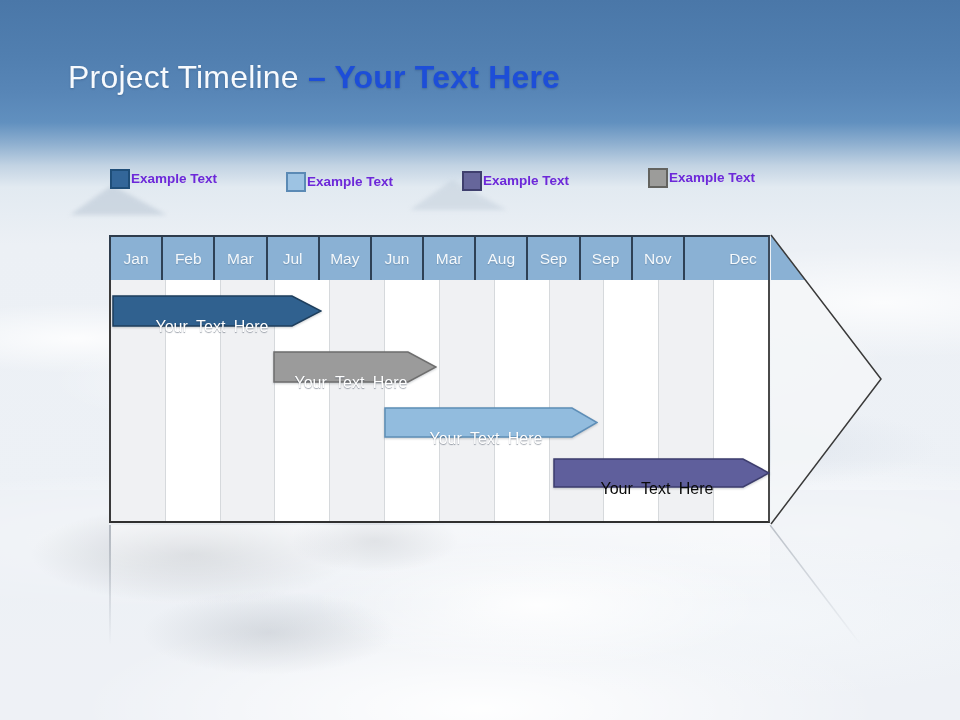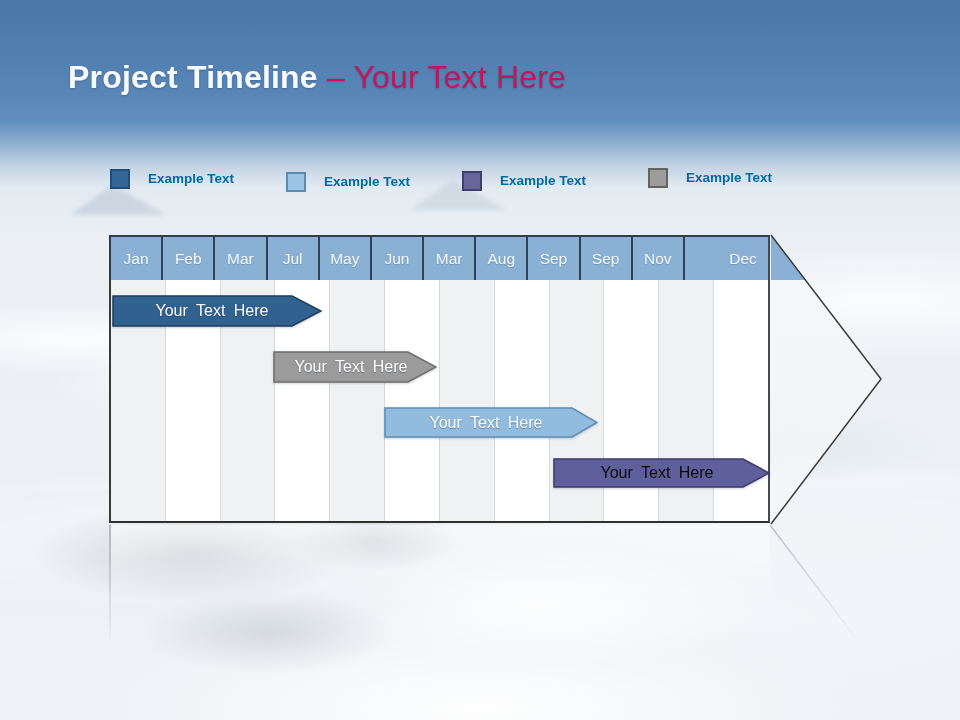--- a/index.html
+++ b/index.html
@@ -44,26 +44,26 @@
     position:absolute;width:0;height:0;filter:blur(2px);opacity:.55;
     border-left:42px solid transparent;border-right:55px solid transparent;
     border-bottom:30px solid #b9c6d4;
   }
   
   .title{
     position:absolute;left:68px;top:58px;font-size:32px;line-height:38px;
     color:#f7fafd;text-shadow:0 1px 2px rgba(20,40,70,.25);letter-spacing:.2px;
     white-space:nowrap;
   }
-  .title .bold{font-weight:700;}
-  .title .rest{font-weight:400;color:#be185d;}
+  .title .bold{font-weight:400;}
+  .title .rest{font-weight:700;color:#1d4ed8;}
   
   .legend-item{position:absolute;top:169px;display:flex;align-items:flex-start;}
   .legend-swatch{width:20px;height:20px;border:2px solid #444;box-sizing:border-box;}
-  .legend-label{font-size:13.5px;font-weight:700;color:#0369a1;margin-left:18px;line-height:20px;white-space:nowrap;}
+  .legend-label{font-size:13.5px;font-weight:700;color:#6d28d9;margin-left:1px;line-height:20px;white-space:nowrap;}
   
   .tl-header{
     position:absolute;left:109px;top:235px;width:661px;height:45px;
     display:flex;box-sizing:border-box;
     border-top:2px solid #2e3c4c;border-left:2px solid #2e3c4c;border-right:2px solid #3c4b5c;
   }
   .hcell{
     flex:1 1 0;display:flex;align-items:center;justify-content:center;
     color:#f5f9fc;font-size:15.5px;border-right:2px solid #2e4156;box-sizing:border-box;
     text-shadow:0 1px 1px rgba(30,50,75,.25);
@@ -74,21 +74,21 @@
     display:flex;box-sizing:border-box;background:#fff;
     border-left:2px solid #3a3a3a;border-bottom:2px solid #303030;border-right:2px solid #4a4a4a;
   }
   .bcol{flex:1 1 0;border-right:1px solid #d6d9dc;box-sizing:border-box;background:#fff;}
   .bcol:last-child{border-right:none;}
   .arrowhead{position:absolute;left:770px;top:234px;}
   
   .bar{position:absolute;}
   .bar svg{position:absolute;left:0;top:0;filter:drop-shadow(0 1px 1px rgba(40,50,65,.25));}
   .bar-label{
-    position:absolute;top:0;height:100%;display:flex;align-items:center;justify-content:center;
+    position:absolute;top:16px;height:100%;display:flex;align-items:center;justify-content:center;
     font-size:16px;word-spacing:4px;white-space:nowrap;
   }
   .bar-label.lt{text-shadow:0 1px 1px rgba(30,45,65,.45);}
   
   .reflection{position:absolute;left:109px;top:525px;width:780px;height:140px;pointer-events:none;}
   .refl-sheen{
     position:absolute;left:0;top:0;width:661px;height:110px;
     background:linear-gradient(180deg, rgba(255,255,255,.5), rgba(255,255,255,0) 75%);
   }
   .refl-left{

